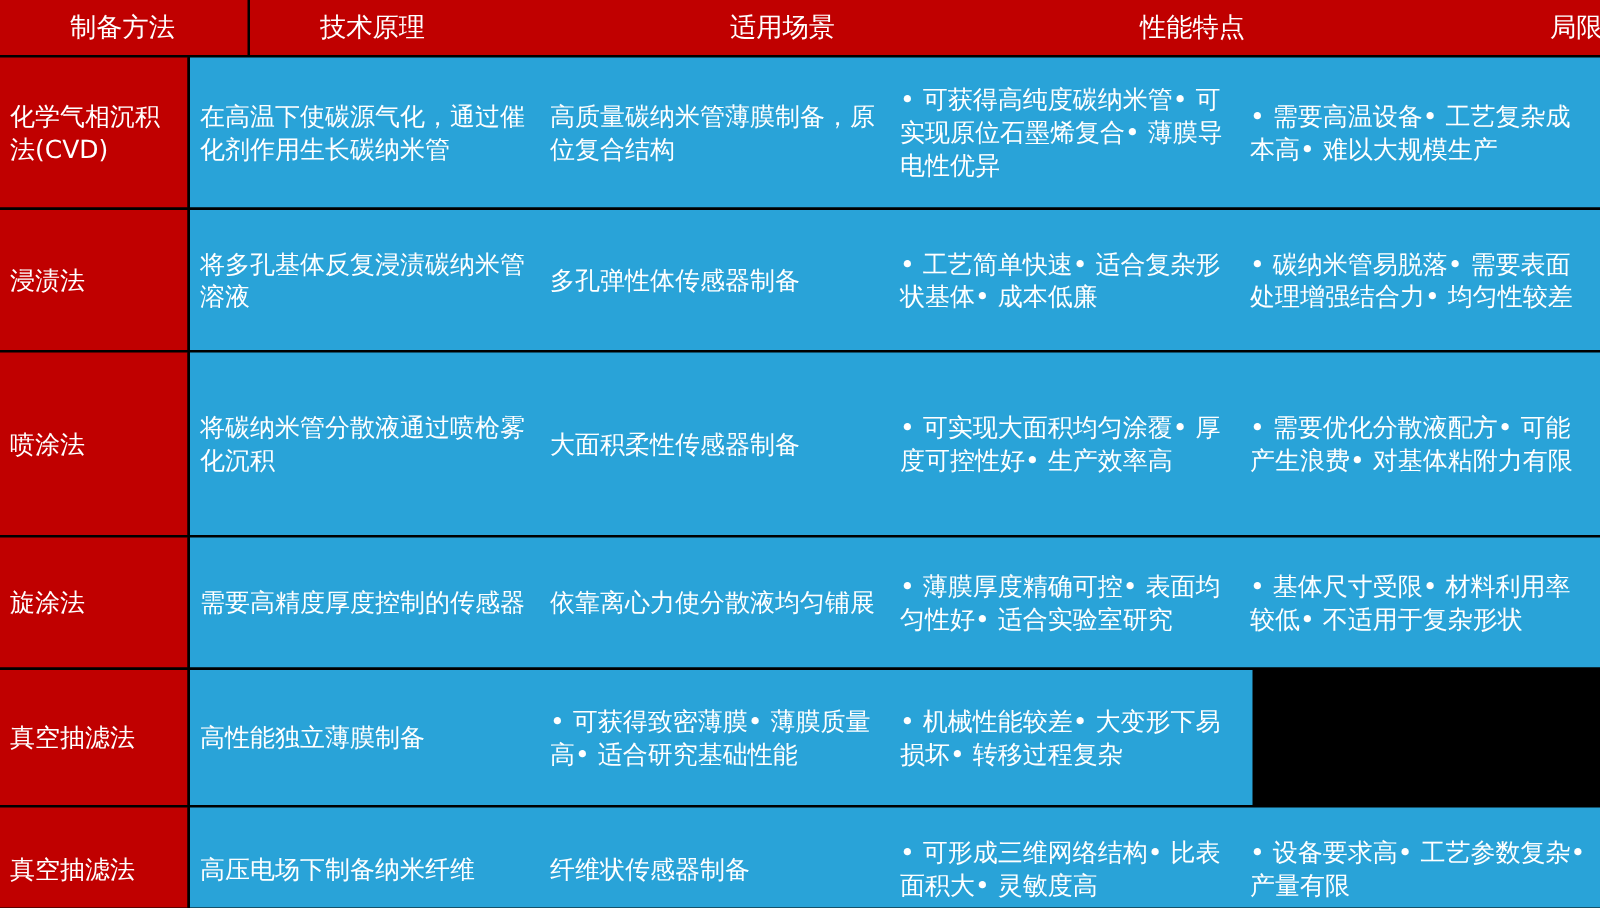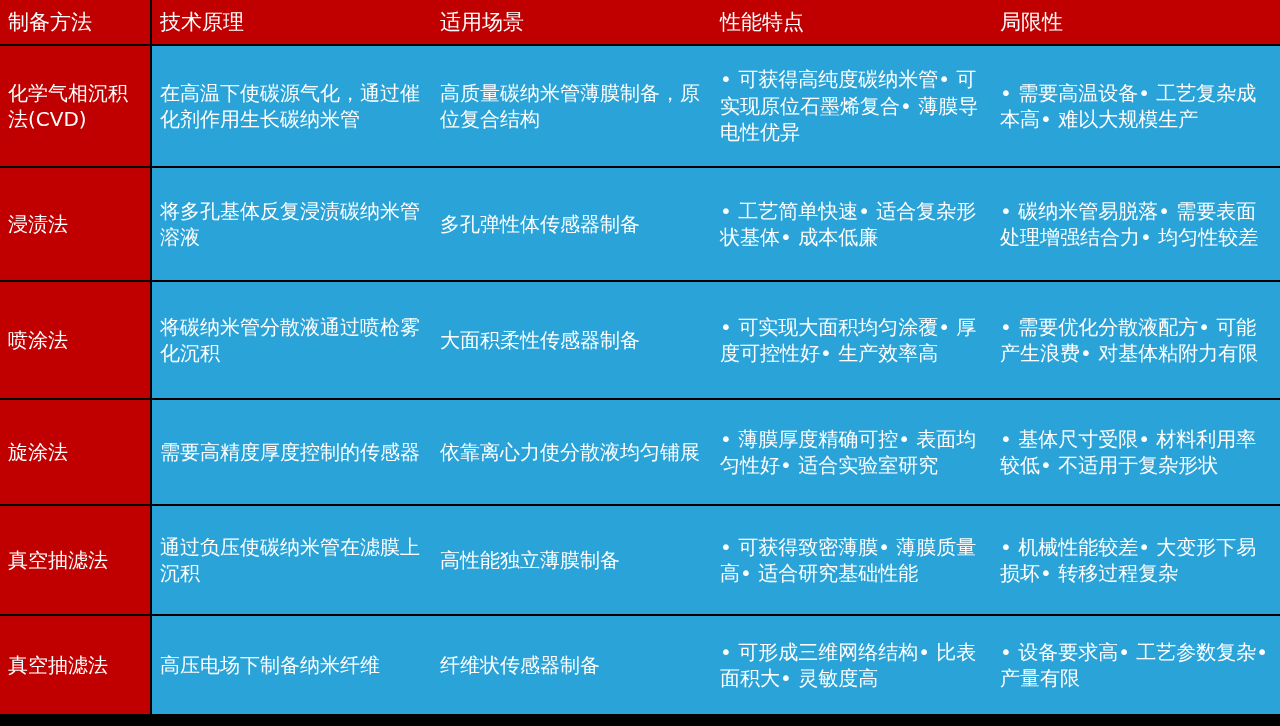--- a/index.html
+++ b/index.html
@@ -27,20 +27,21 @@
     background: #c00000;
   }
   .header-cell {
     color: #ffffff;
     font-size: 21px;
     display: flex;
     align-items: center;
     padding-left: 8px;
     box-sizing: border-box;
     background: #c00000;
+    margin-left: 48px;
   }
   .body-rows {
     display: flex;
     flex-direction: column;
     flex: 1 1 auto;
   }
   .row {
     display: flex;
     border-top: 2px solid #000000;
     box-sizing: border-box;
@@ -70,21 +71,21 @@
   .c4 { width: 290px; flex: 0 0 290px; }
 
   .sep {
     width: 2px;
     flex: 0 0 2px;
     background: #000000;
   }
   
   .r0 { height: 122px; }
   .r1 { height: 114px; }
-  .r2 { height: 118px; }
+  .r2 { height: 148px; }
   .r3 { height: 106px; }
   .r4 { height: 110px; }
   .r5 { height: 100px; }
 </style>
 </head>
 <body>
 
 <div class="table">
 
   <div class="header-row">
@@ -130,21 +131,20 @@
       <div class="sep"></div>
       <div class="cell cell-data c2">需要高精度厚度控制的传感器</div>
       <div class="cell cell-data c1">依靠离心力使分散液均匀铺展</div>
       <div class="cell cell-data c3">• 薄膜厚度精确可控• 表面均匀性好• 适合实验室研究</div>
       <div class="cell cell-data c4">• 基体尺寸受限• 材料利用率较低• 不适用于复杂形状</div>
     </div>
 
     <div class="row r4">
       <div class="cell cell-method c0">真空抽滤法</div>
       <div class="sep"></div>
-      <div class="cell cell-data c1">通过负压使碳纳米管在滤膜上沉积</div>
       <div class="cell cell-data c2">高性能独立薄膜制备</div>
       <div class="cell cell-data c3">• 可获得致密薄膜• 薄膜质量高• 适合研究基础性能</div>
       <div class="cell cell-data c4">• 机械性能较差• 大变形下易损坏• 转移过程复杂</div>
     </div>
 
     <div class="row r5">
       <div class="cell cell-method c0">真空抽滤法</div>
       <div class="sep"></div>
       <div class="cell cell-data c1">高压电场下制备纳米纤维</div>
       <div class="cell cell-data c2">纤维状传感器制备</div>

